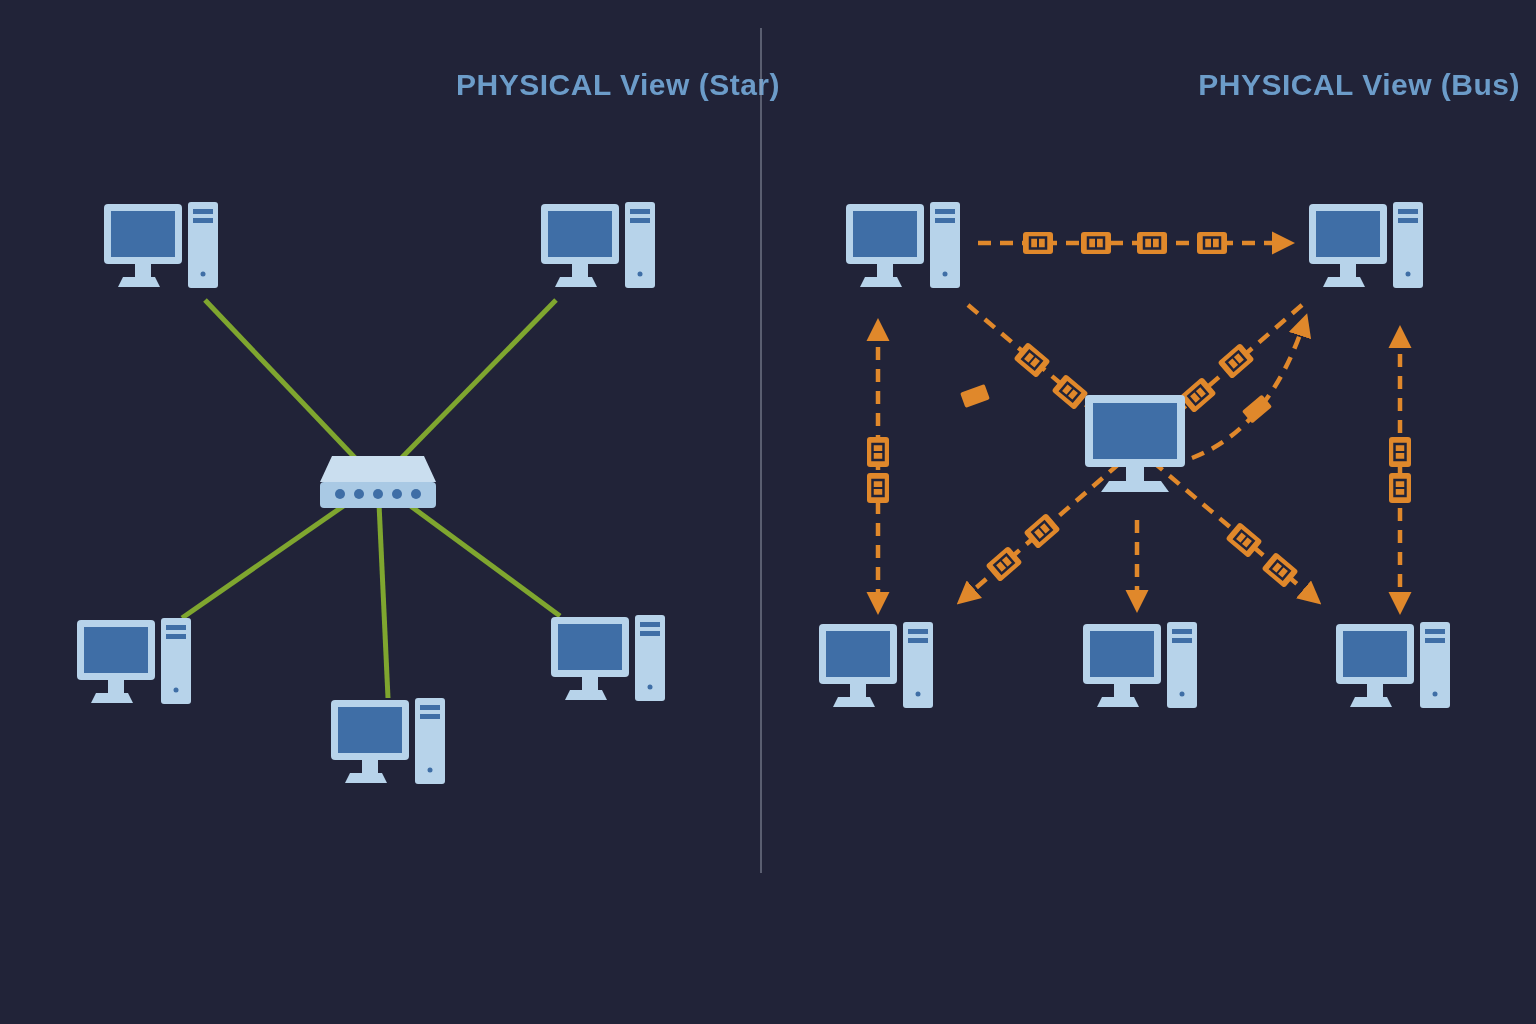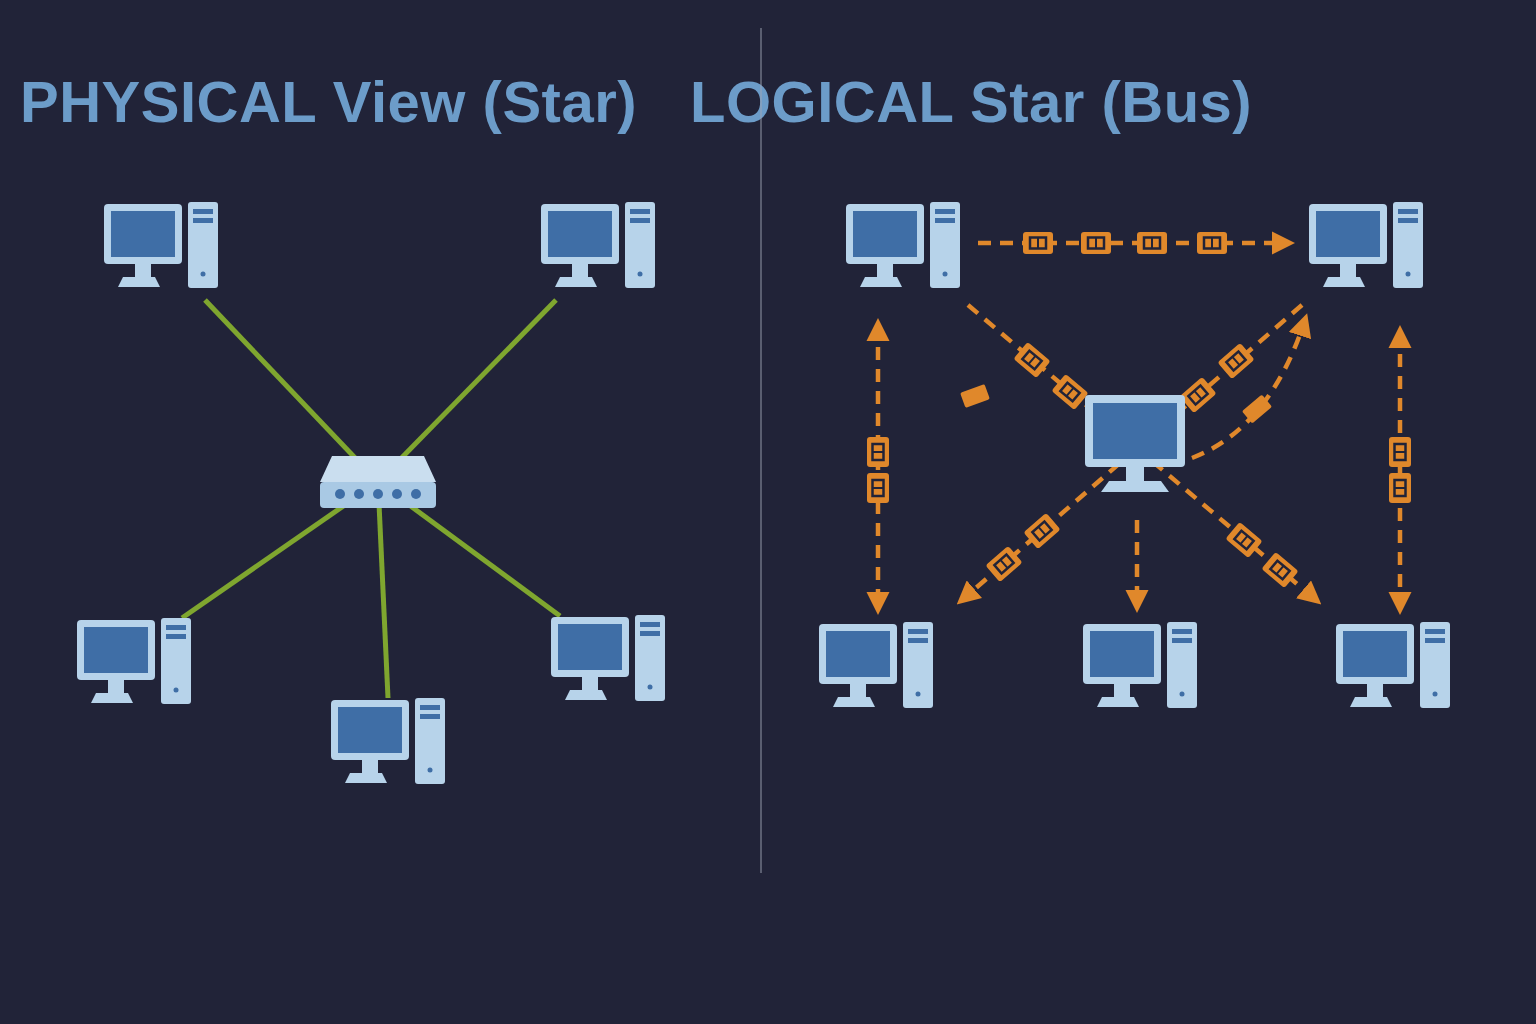--- a/index.html
+++ b/index.html
@@ -6,25 +6,25 @@
   body {
     width: 1536px; height: 1024px;
     background: #212338;
     font-family: "Liberation Sans", sans-serif;
     position: relative;
     overflow: hidden;
   }
   .panel-title {
     position: absolute;
     top: 68px;
-    font-size: 58px;
+    font-size: 30px;
     font-weight: bold;
     color: #6c9cc9;
     letter-spacing: 0.5px;
-    text-align: left;
+    text-align: right;
     white-space: nowrap;
   }
   #title-left  { left: 20px;  width: 760px; }
   #title-right { left: 690px; width: 830px; }
   #divider {
     position: absolute;
     left: 760px; top: 28px;
     width: 2px; height: 845px;
     background: rgba(160,166,182,0.45);
   }
@@ -35,21 +35,21 @@
     stroke-width: 4.5;
     fill: none;
     stroke-dasharray: 13 9;
   }
 </style>
 </head>
 <body>
 
 <div class="panel-title" id="title-left">PHYSICAL View (Star)</div>
 
-<div class="panel-title" id="title-right">LOGICAL Star (Bus)</div>
+<div class="panel-title" id="title-right">PHYSICAL View (Bus)</div>
 
 <div id="divider"></div>
 
 <svg id="diagram-svg" width="1536" height="1024" viewBox="0 0 1536 1024" xmlns="http://www.w3.org/2000/svg" xmlns:xlink="http://www.w3.org/1999/xlink">
   <defs>
     <marker id="arrowhead" viewBox="0 0 10 10" refX="7" refY="5" markerWidth="5.2" markerHeight="5.2" orient="auto-start-reverse">
       <path d="M 0 0 L 10 5 L 0 10 z" fill="#e0882b"></path>
     </marker>
 
     <g id="computer-icon">

